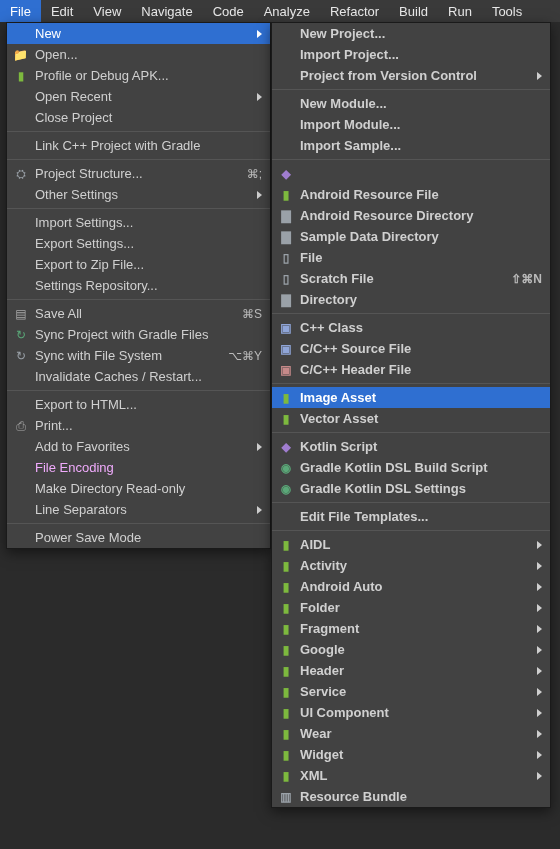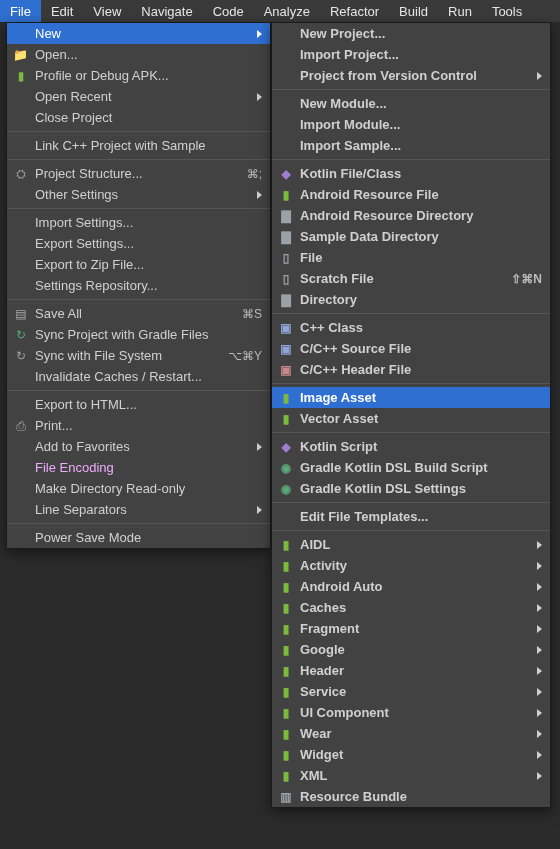--- a/index.html
+++ b/index.html
@@ -127,21 +127,21 @@
       <span class="mlabel">Open Recent</span>
       <span class="submenu-arrow"></span>
     </div>
     <div class="menu-row">
       <span class="micon"></span>
       <span class="mlabel">Close Project</span>
     </div>
     <div class="menu-sep"></div>
     <div class="menu-row">
       <span class="micon"></span>
-      <span class="mlabel">Link C++ Project with Sample</span>
+      <span class="mlabel">Link C++ Project with Gradle</span>
     </div>
     <div class="menu-sep"></div>
     <div class="menu-row">
       <span class="micon ic-file">⛭</span>
       <span class="mlabel">Project Structure...</span>
       <span class="shortcut">⌘;</span>
     </div>
     <div class="menu-row">
       <span class="micon"></span>
       <span class="mlabel">Other Settings</span>
@@ -240,21 +240,20 @@
       <span class="micon"></span>
       <span class="mlabel">Import Module...</span>
     </div>
     <div class="menu-row">
       <span class="micon"></span>
       <span class="mlabel">Import Sample...</span>
     </div>
     <div class="menu-sep"></div>
     <div class="menu-row">
       <span class="micon ic-kotlin">◆</span>
-      <span class="mlabel">Kotlin File/Class</span>
     </div>
     <div class="menu-row">
       <span class="micon ic-android">▮</span>
       <span class="mlabel">Android Resource File</span>
     </div>
     <div class="menu-row">
       <span class="micon ic-file">▇</span>
       <span class="mlabel">Android Resource Directory</span>
     </div>
     <div class="menu-row">
@@ -325,21 +324,21 @@
       <span class="mlabel">Activity</span>
       <span class="submenu-arrow"></span>
     </div>
     <div class="menu-row">
       <span class="micon ic-android">▮</span>
       <span class="mlabel">Android Auto</span>
       <span class="submenu-arrow"></span>
     </div>
     <div class="menu-row">
       <span class="micon ic-android">▮</span>
-      <span class="mlabel">Caches</span>
+      <span class="mlabel">Folder</span>
       <span class="submenu-arrow"></span>
     </div>
     <div class="menu-row">
       <span class="micon ic-android">▮</span>
       <span class="mlabel">Fragment</span>
       <span class="submenu-arrow"></span>
     </div>
     <div class="menu-row">
       <span class="micon ic-android">▮</span>
       <span class="mlabel">Google</span>

